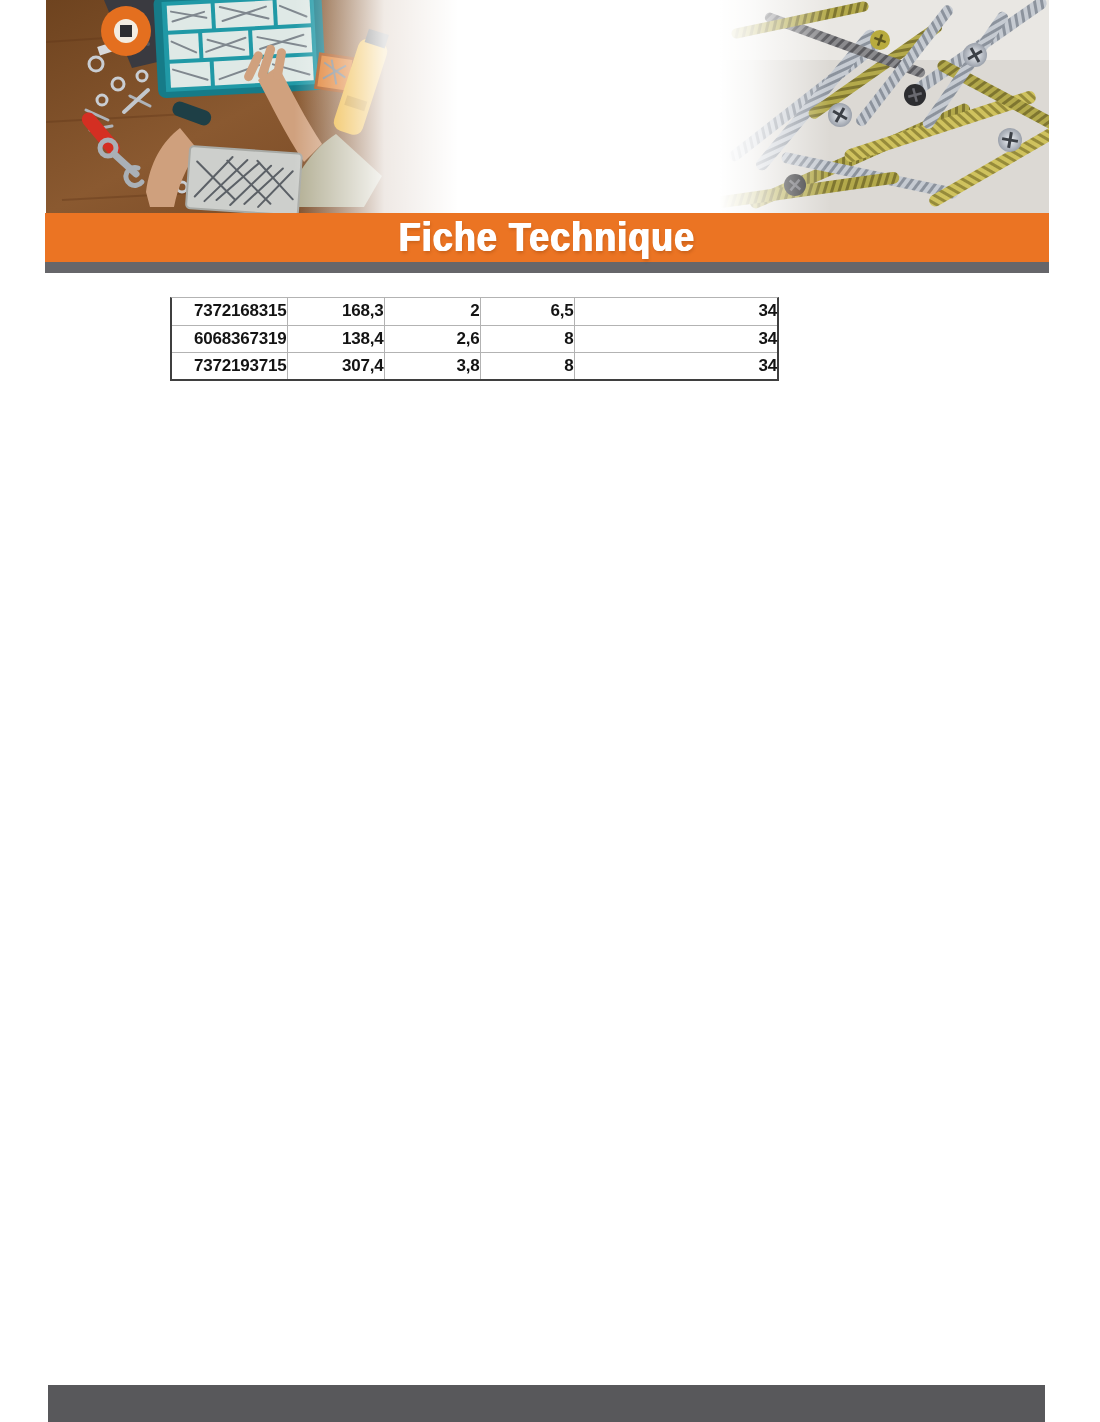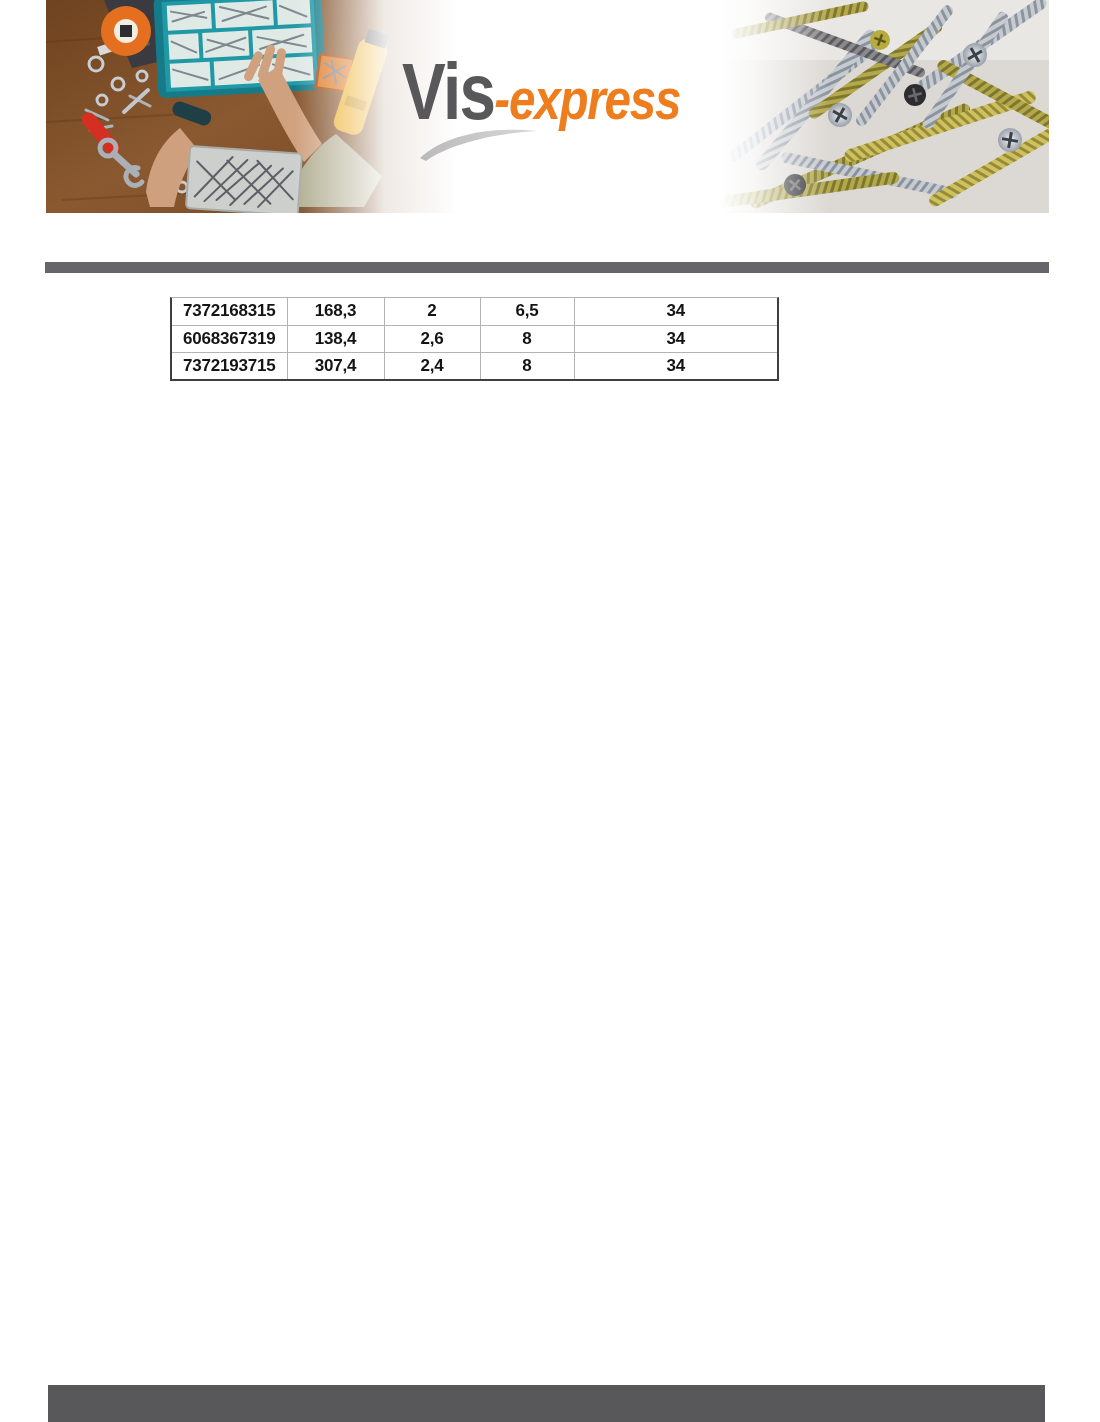--- a/index.html
+++ b/index.html
@@ -33,21 +33,21 @@
   }
   .banner-strip { position:absolute; left:45px; top:262px; width:1004px; height:11px; background:#66666A; }
 
   
   .table-wrap {
     position:absolute; left:170px; top:297px;
     border:2px solid #3F3F3F; border-top:1px solid #B3B3B3;
   }
   table.spec { border-collapse:collapse; table-layout:fixed; width:605px; }
   table.spec td {
-    height:27px; text-align:center; vertical-align:middle;
+    height:27px; text-align:right; vertical-align:middle;
     font-size:17px; font-weight:bold; color:#141414; letter-spacing:-0.2px;
     border:1px solid #B3B3B3; background:#ffffff;
   }
   table.spec tr td:first-child { border-left:none; }
   table.spec tr td:last-child  { border-right:none; }
   table.spec tr:first-child td { border-top:none; }
   table.spec tr:last-child td  { border-bottom:none; }
 
   
   .footer-bar { position:absolute; left:48px; top:1385px; width:997px; height:37px; background:#58585B; }
@@ -191,35 +191,20 @@
       <g transform="rotate(18 312 85)">
         <rect x="300" y="38" width="30" height="96" rx="9" fill="#ecae27"></rect>
         <rect x="305" y="28" width="21" height="14" fill="#3a3a3a"></rect>
         <rect x="305" y="98" width="21" height="10" fill="#c98d14"></rect>
       </g>
 
       <rect x="248" y="0" width="164" height="213" fill="url(#lfade)"></rect>
     </svg>
   </div>
 
-  <div class="logo">
-    <div class="logo-row">
-      <span class="logo-vis">Vis</span>
-        <span class="logo-express">-express</span>
-    </div>
-    <svg class="logo-swoosh" width="125" height="38" viewBox="0 0 125 38">
-      <defs>
-        <linearGradient id="sw" x1="0" y1="0" x2="1" y2="0">
-          <stop offset="0" stop-color="#b9b9bb"></stop>
-            <stop offset="1" stop-color="#d9d9da"></stop>
-        </linearGradient>
-      </defs>
-      <path d="M4,34 C28,12 70,2 122,7 C80,9 34,20 10,37 Z" fill="url(#sw)"></path>
-    </svg>
-  </div>
 
   <div class="photo-right">
     <svg width="329" height="213" viewBox="0 0 329 213">
       <defs>
         <pattern id="thrS" width="7" height="7" patternUnits="userSpaceOnUse" patternTransform="rotate(25)">
           <rect width="7" height="7" fill="#c6cbd2"></rect>
             <rect width="3" height="7" fill="#8c939d"></rect>
         </pattern>
         <pattern id="thrB" width="7" height="7" patternUnits="userSpaceOnUse" patternTransform="rotate(25)">
           <rect width="7" height="7" fill="#b3a94b"></rect>
@@ -305,20 +290,23 @@
               <line x1="-6" y1="0" x2="6" y2="0"></line>
               <line x1="0" y1="-6" x2="0" y2="6"></line>
             </g>
           </g>
       </g>
 
       <rect x="0" y="0" width="110" height="213" fill="url(#rfade)"></rect>
     </svg>
   </div>
 
+  <div class="banner">
+    <span class="banner-title">Fiche Technique</span>
+  </div>
   <div class="banner-strip"></div>
 
   <div class="table-wrap">
     <table class="spec">
       <colgroup>
         <col style="width:115px">
           <col style="width:97px">
           <col style="width:96px">
           <col style="width:94px">
           <col style="width:203px">
@@ -334,21 +322,21 @@
         <tr>
           <td>6068367319</td>
           <td>138,4</td>
           <td>2,6</td>
           <td>8</td>
           <td>34</td>
         </tr>
         <tr>
           <td>7372193715</td>
           <td>307,4</td>
-          <td>2,4</td>
+          <td>3,8</td>
           <td>8</td>
           <td>34</td>
         </tr>
       </tbody>
     </table>
   </div>
 
   <div class="footer-bar"></div>
 
 </div>

